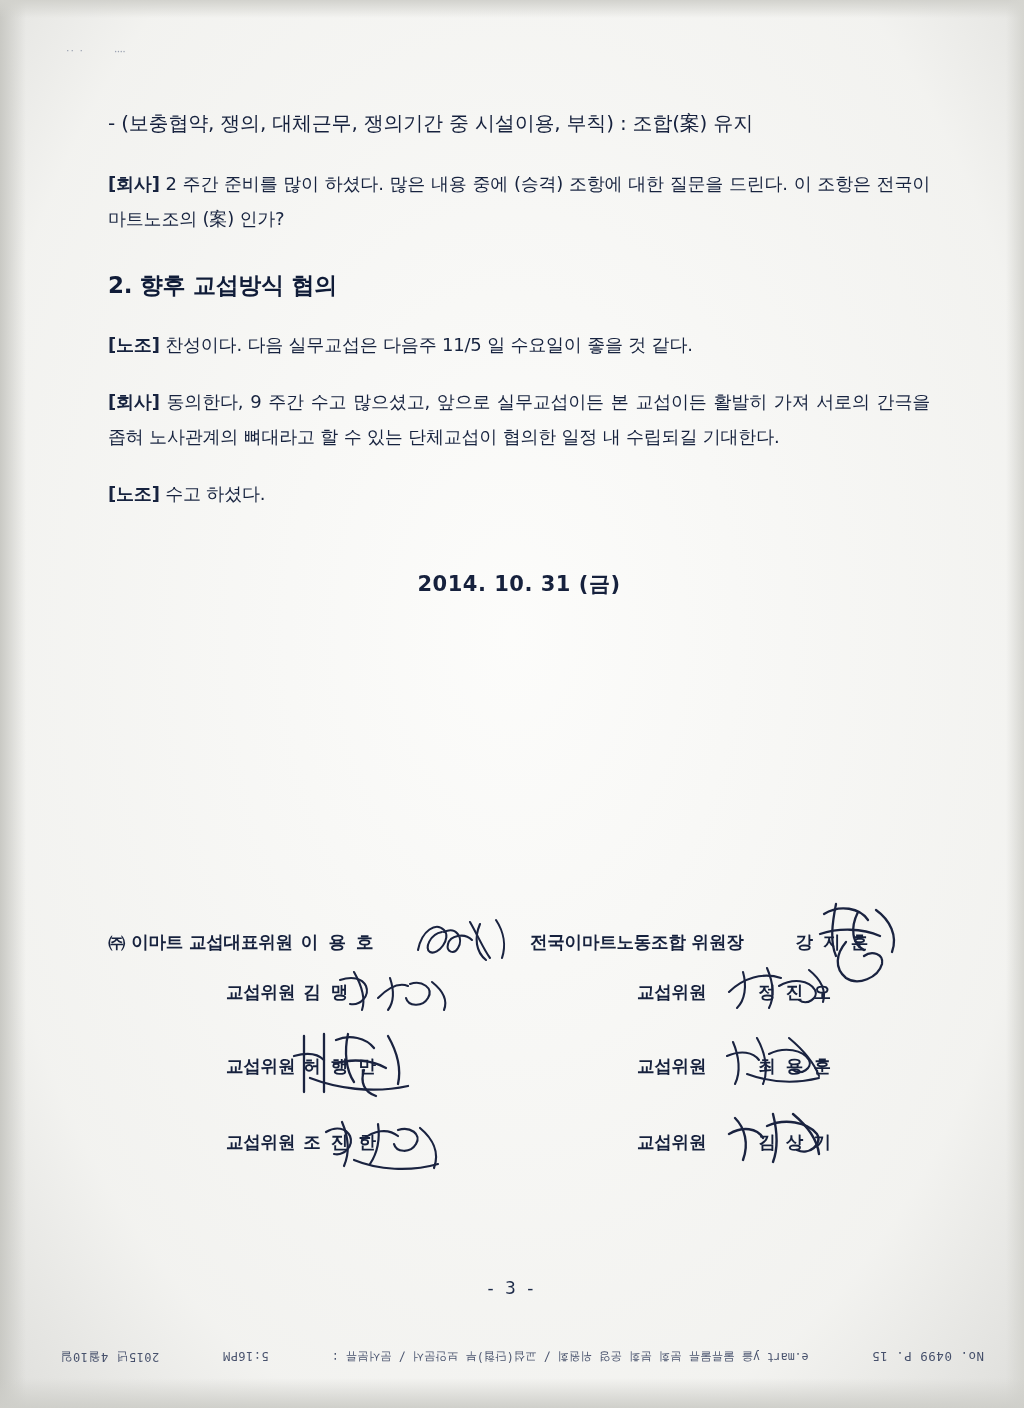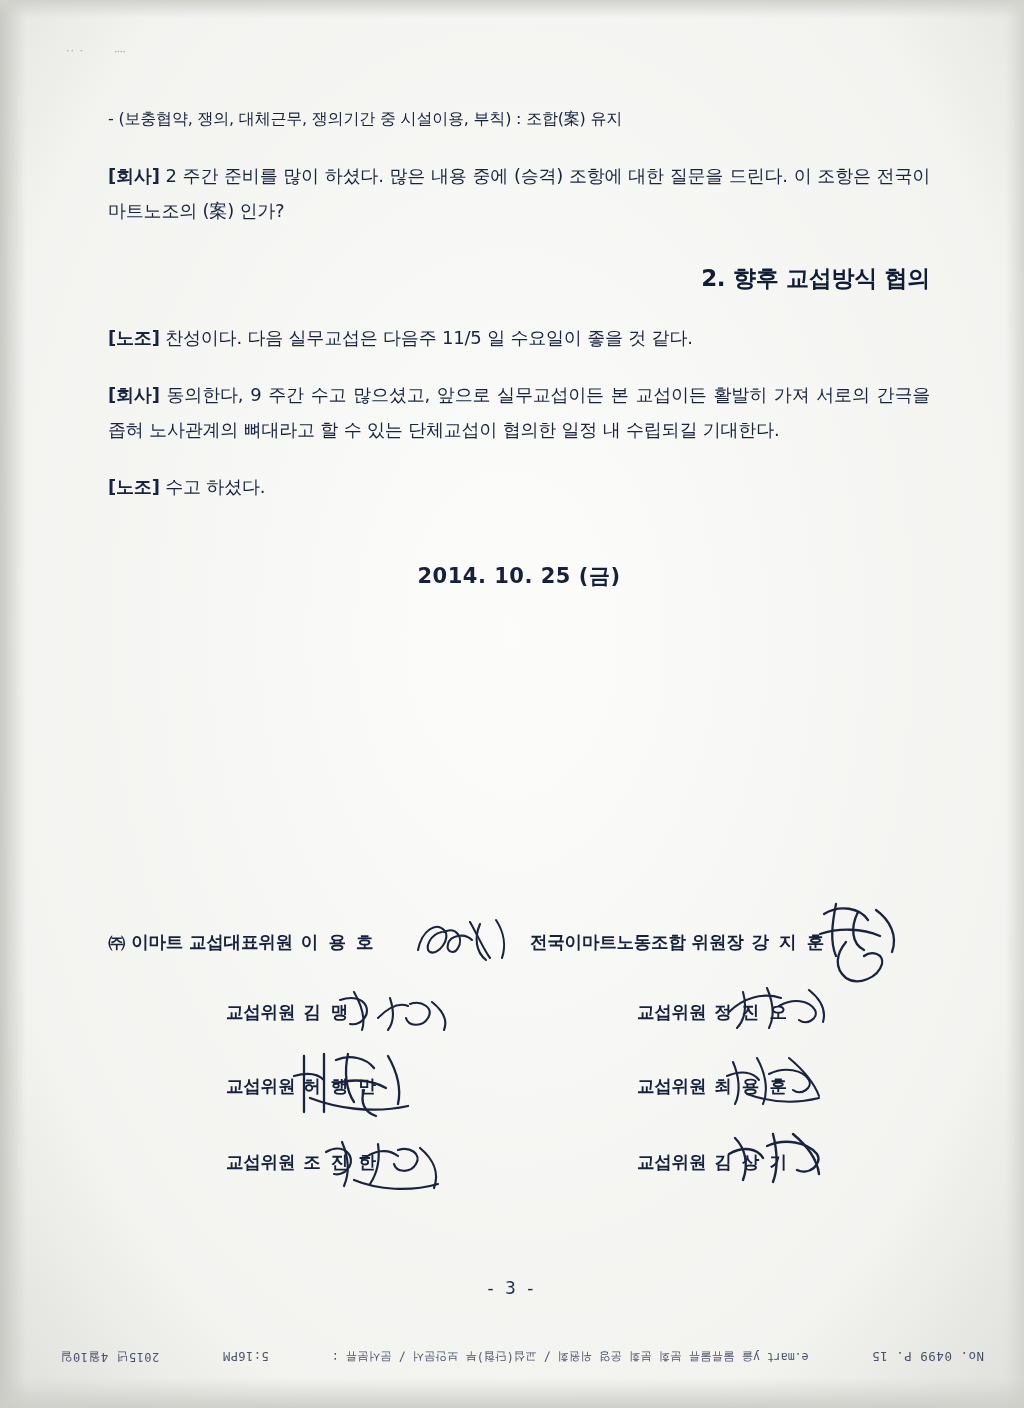--- a/index.html
+++ b/index.html
@@ -70,66 +70,66 @@
     line-height: 1.95;
     letter-spacing: -0.2px;
     margin: 0 0 22px 0;
     text-align: justify;
     color: #17233f;
   }
   .para .tag {
     font-weight: bold;
   }
   .dash-line {
-    font-size: 16px;
+    font-size: 20px;
     line-height: 1.9;
     margin: 0 0 24px 0;
     letter-spacing: -0.2px;
   }
   h2.section {
     font-size: 23px;
     font-weight: bold;
     letter-spacing: -0.3px;
     margin: 34px 0 26px 0;
     color: #101c38;
-    text-align: right;
   }
   .date-line {
     text-align: center;
     font-size: 21px;
     font-weight: bold;
     letter-spacing: 0.5px;
     margin: 58px 0 0 0;
     color: #16213d;
   }
 
   .signatures {
     position: absolute;
     left: 108px;
     top: 930px;
     width: 830px;
   }
   .sig-row {
     display: flex;
     align-items: flex-start;
-    margin-bottom: 46px;
+    margin-bottom: 26px;
     position: relative;
   }
   .sig-col {
     position: relative;
     width: 50%;
     display: flex;
     align-items: baseline;
     font-size: 17.5px;
     font-weight: bold;
     letter-spacing: -0.2px;
     white-space: nowrap;
   }
   .sig-col.right {
     padding-left: 14px;
+    gap: 44px;
   }
   .sig-name {
     margin-left: 8px;
     letter-spacing: 2px;
   }
   .scribble {
     position: absolute;
     pointer-events: none;
   }
 
@@ -194,21 +194,21 @@
     </p>
 
     <p class="para">
       <span class="tag">[회사]</span><span> 동의한다, 9 주간 수고 많으셨고, 앞으로 실무교섭이든 본 교섭이든 활발히 가져 서로의 간극을 좁혀 노사관계의 뼈대라고 할 수 있는 단체교섭이 협의한 일정 내 수립되길 기대한다.</span>
     </p>
 
     <p class="para">
       <span class="tag">[노조]</span><span> 수고 하셨다.</span>
     </p>
 
-    <p class="date-line">2014. 10. 25 (금)</p>
+    <p class="date-line">2014. 10. 31 (금)</p>
   </div>
 
   <div class="signatures">
 
     <div class="sig-row">
       <div class="sig-col">
         <span>㈜ 이마트 교섭대표위원</span>
         <span class="sig-name">이 용 호</span>
         <svg class="scribble" style="left:300px; top:-18px;" width="120" height="60" viewBox="0 0 120 60">
           <g fill="none" stroke="#1a2340" stroke-width="2.1" stroke-linecap="round">

